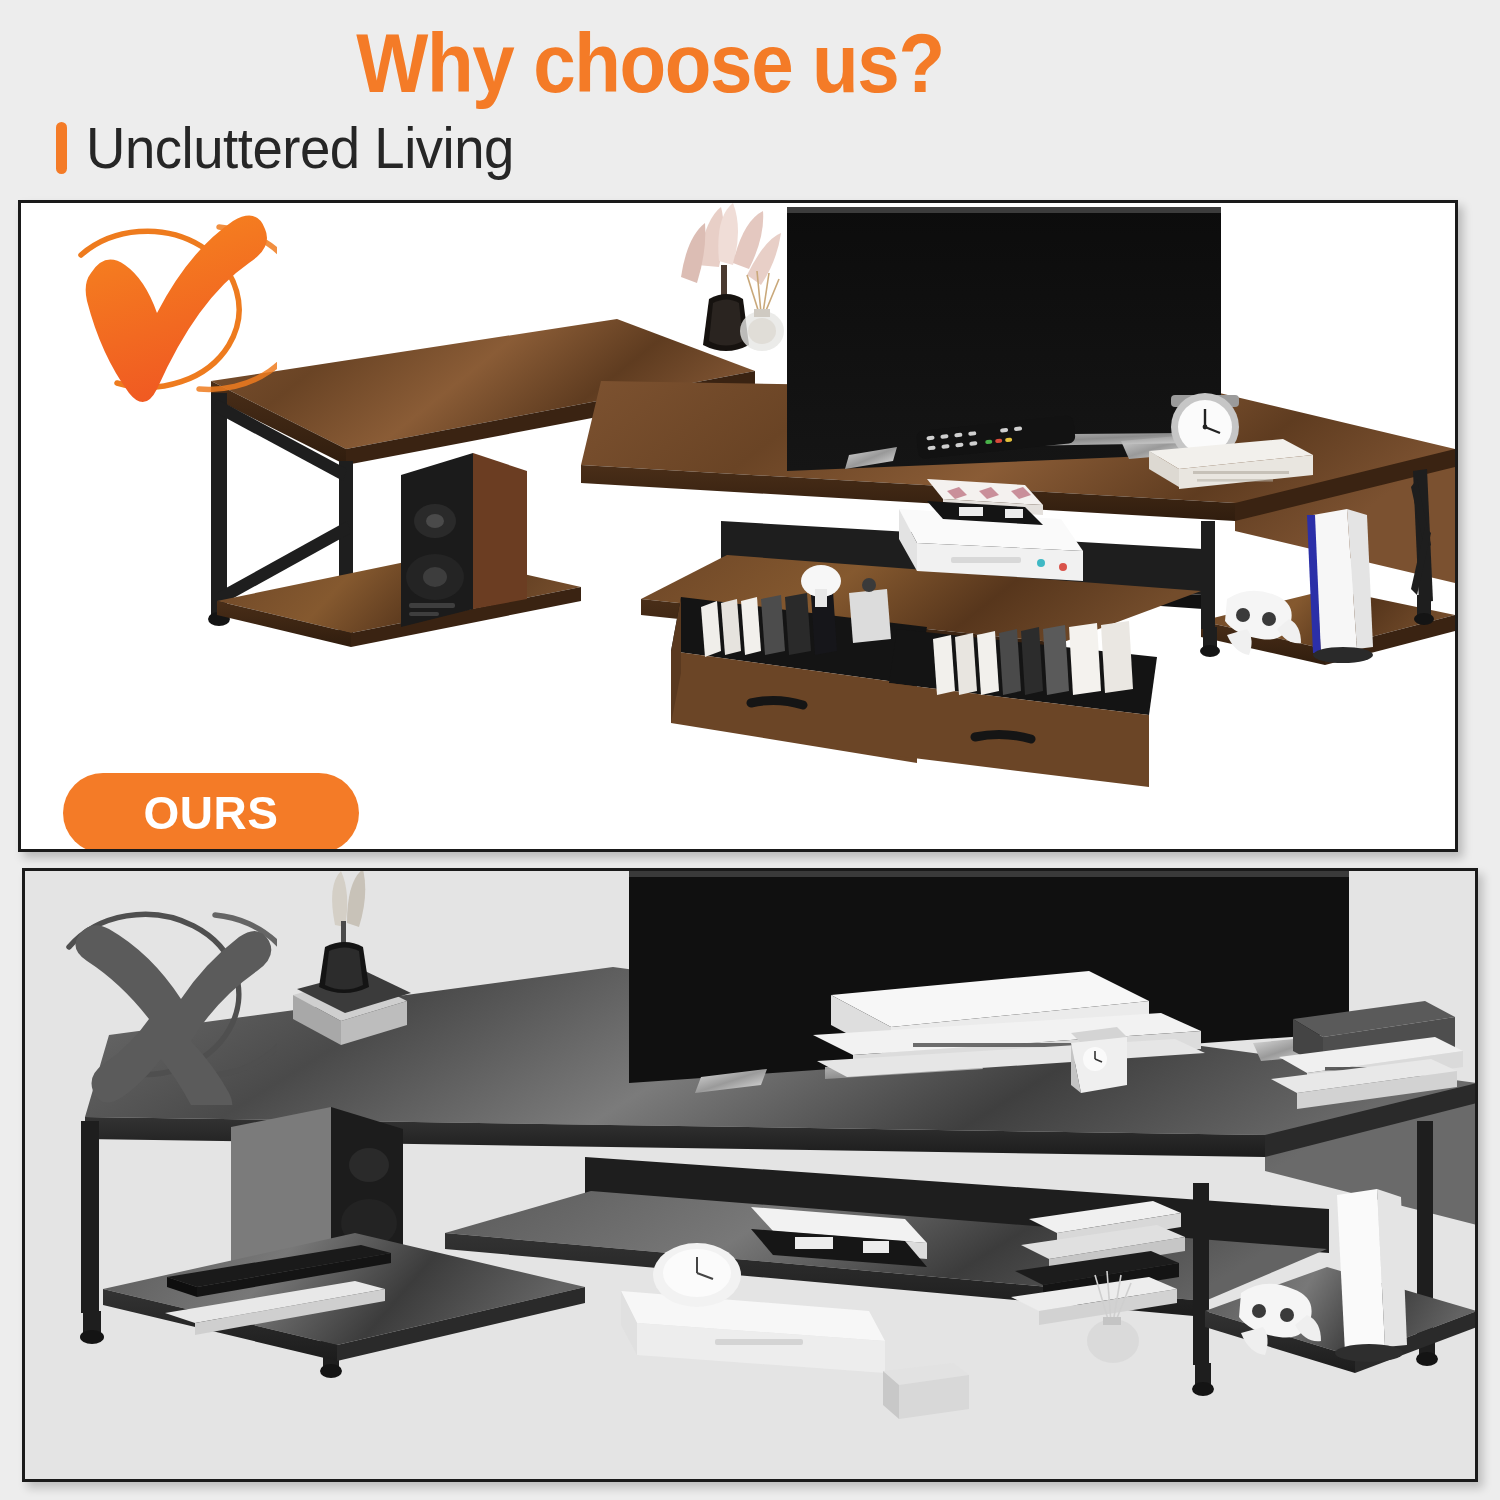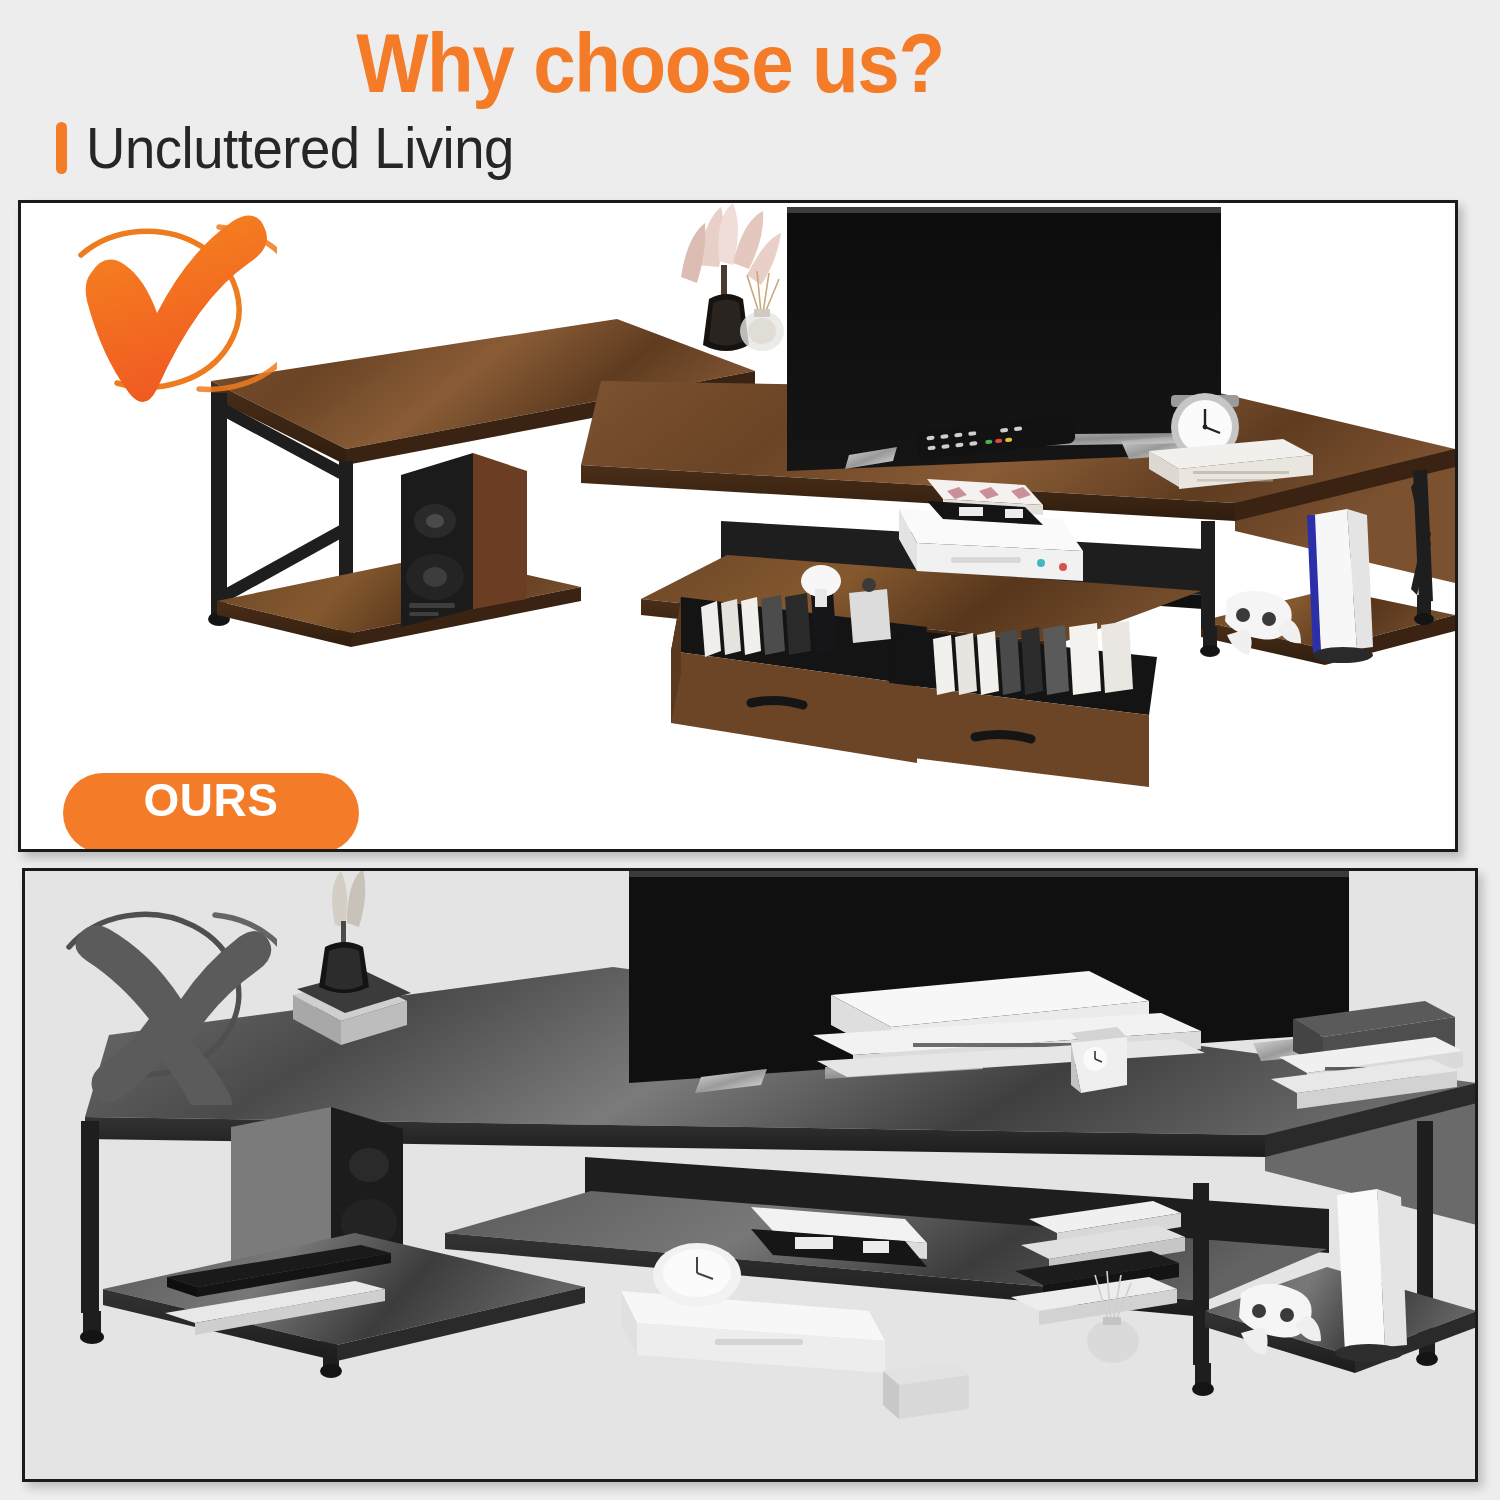--- a/index.html
+++ b/index.html
@@ -67,21 +67,21 @@
   }
 
   
   .mark { position: absolute; }
   .mark-check { left: 26px; top: 8px; width: 230px; height: 210px; }
   .mark-cross { left: 14px; top: 22px; width: 238px; height: 212px; }
 
   
   .pill-solid {
     position: absolute;
-    display: flex; align-items: flex-start; justify-content: center;
+    display: flex; align-items: center; justify-content: center;
     border-radius: 100px;
     color: #ffffff;
     font-weight: 700;
     letter-spacing: .5px;
   }
   .pill-ours {
     left: 42px; top: 570px;
     width: 296px; height: 80px;
     background: #F47B27;
     font-size: 46px;

